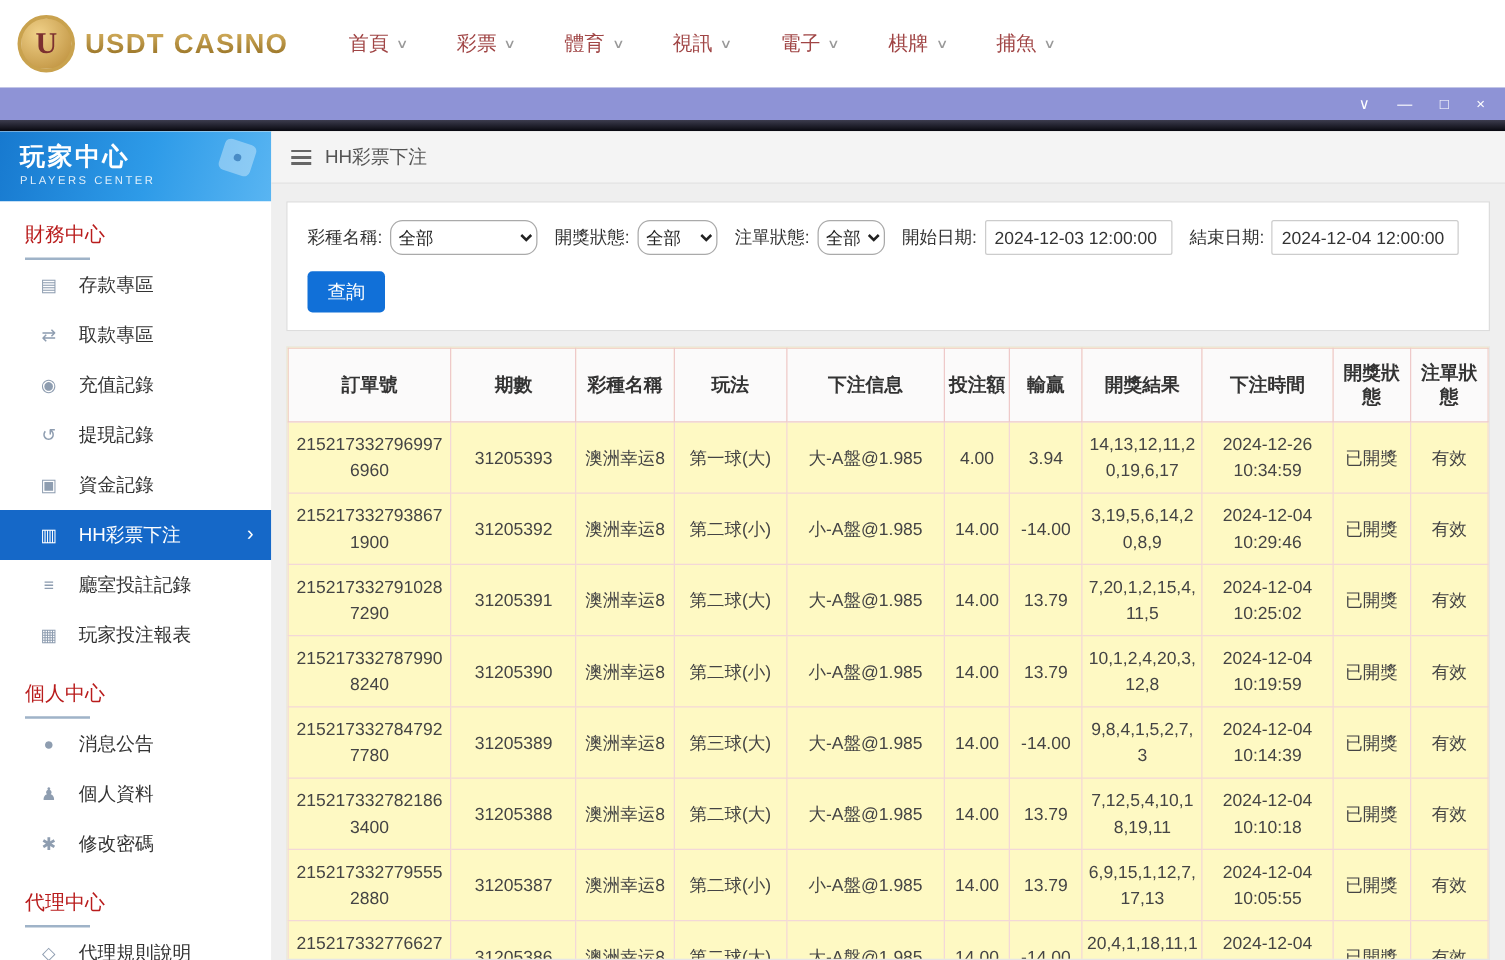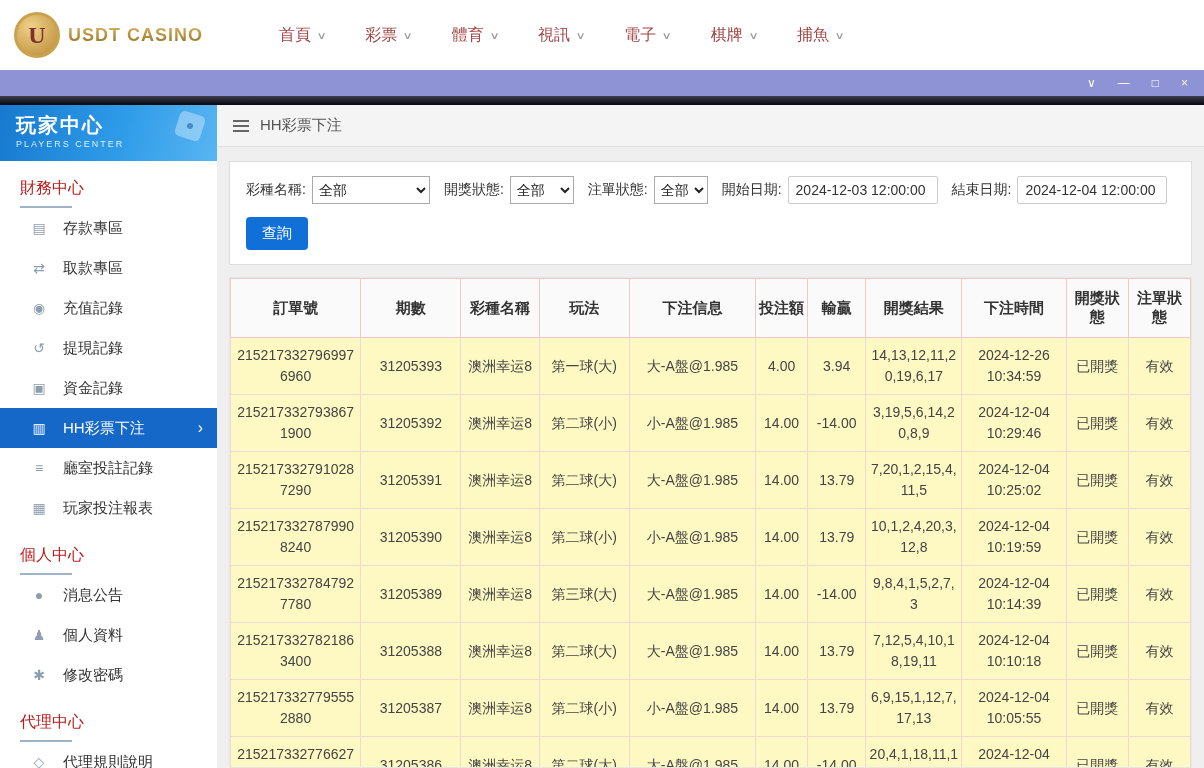--- a/index.html
+++ b/index.html
@@ -5,21 +5,21 @@
   * { margin:0; padding:0; box-sizing:border-box; }
   html,body { width:1204px; height:768px; overflow:hidden; }
   body { font-family:"Liberation Sans", sans-serif; background:#efefef; }
 
   
   .site-header { height:70px; background:#fff; display:flex; align-items:center; padding:0 14px; }
   .logo { display:flex; align-items:center; gap:8px; min-width:225px; }
   .logo-coin { width:46px; height:46px; border-radius:50%; border:3px solid #c9a24e;
     background:radial-gradient(circle at 35% 30%, #f0d189, #b98a36); display:flex; align-items:center;
     justify-content:center; font-family:"Liberation Serif", serif; font-weight:bold; font-size:24px; color:#7c3030; }
-  .logo-text { font-size:18px; font-weight:800; letter-spacing:1px; color:#b08830;
+  .logo-text { font-size:22px; font-weight:800; letter-spacing:1px; color:#b08830;
     background:linear-gradient(180deg,#dcb765,#8f6a1e); -webkit-background-clip:text; background-clip:text;text-align:right;
     -webkit-text-fill-color:transparent; }
   .main-nav { display:flex; gap:40px; margin-left:40px; }
   .nav-item { display:flex; align-items:center; gap:7px; font-size:16px; color:#a04545; cursor:pointer; }
   .nav-item .chev { font-size:10px; color:#999; transform:scaleX(1.4); }
 
   
   .titlebar { height:26px; background:#8e93d6; display:flex; align-items:center; justify-content:flex-end;
     gap:22px; padding-right:16px; color:#fff; font-size:13px; }
   .win-btn { cursor:pointer; line-height:1; font-size:12px; }
@@ -51,21 +51,21 @@
   .main { flex:1; display:flex; flex-direction:column; overflow:hidden; background:#efefef; }
   .breadcrumb-bar { height:42px; background:#f4f4f4; border-bottom:1px solid #e2e2e2;
     display:flex; align-items:center; gap:11px; padding-left:16px; color:#555; font-size:15px; }
   .hamburger { width:16px; height:12px;
     background:repeating-linear-gradient(180deg,#666 0 2px,transparent 2px 5px); }
 
   .filter-card { margin:14px 12px 0; background:#fff; border:1px solid #ddd; padding:14px 16px 14px; }
   .filter-row { display:flex; align-items:center; gap:6px; font-size:14px; color:#333; }
   .filter-row label { margin-left:8px; }
   .filter-row label:first-child { margin-left:0; }
-  .filter-row select { font-size:14px; padding:4px 2px; border:1px solid #aaa; border-radius:0; color:#222; background:#fff; }
+  .filter-row select { font-size:14px; padding:4px 2px; border:1px solid #aaa; border-radius:10px; color:#222; background:#fff; }
   .sel-lottery { width:118px; } .sel-draw { width:64px; } .sel-bet { width:54px; }
   .filter-row input { width:150px; padding:5px 7px; font-size:14px; border:1px solid #ccc; border-radius:2px; color:#333; }
   .search-btn { margin-top:13px; background:#1170d8; color:#fff; border:none; border-radius:4px;
     padding:7px 16px; font-size:15px; cursor:pointer; font-family:inherit; }
 
   .table-card { margin:12px 12px 0; background:#fef9c3; border:1px solid #e6e6e6; flex:1; overflow:hidden; }
   table { width:100%; border-collapse:collapse; table-layout:fixed; text-align:center; }
   th { font-size:15px; font-weight:bold; color:#333; padding:10px 1px; border:1px solid #eec9c9; background:#fbfafa; }
   td { font-size:14px; color:#444; padding:7px 3px; border:1px solid #f3d8d8; line-height:1.5; vertical-align:middle; }
   .c-order, .c-result { word-break:break-all; }

